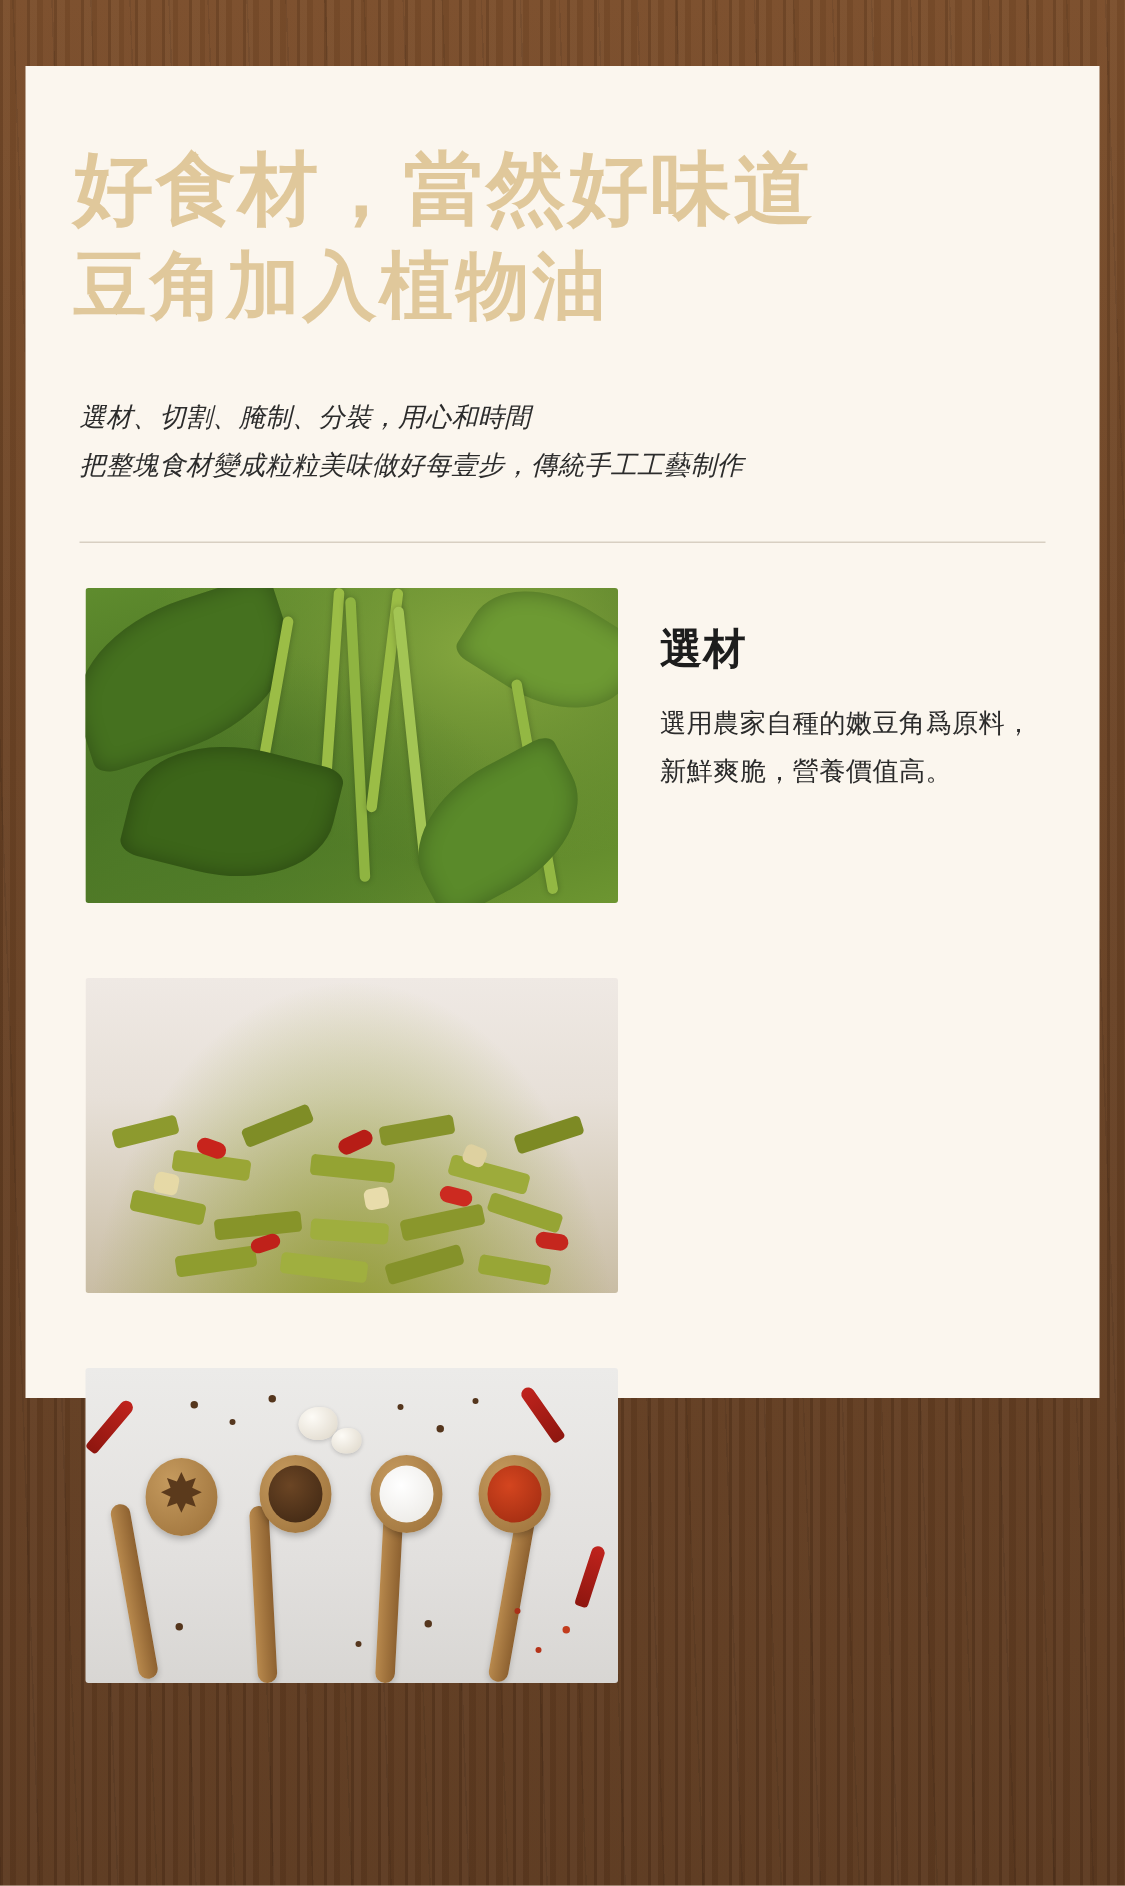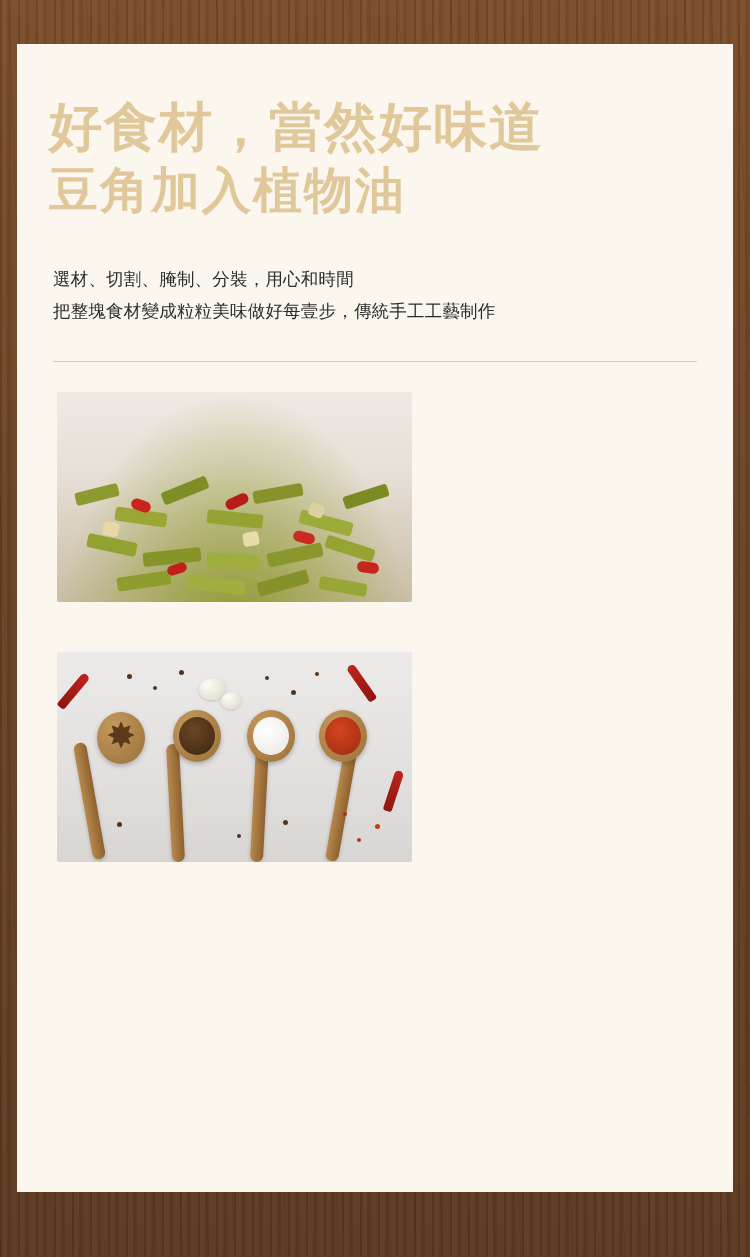--- a/index.html
+++ b/index.html
@@ -36,21 +36,21 @@
         rgba(0,0,0,0.07) 0px, rgba(0,0,0,0.07) 1px,
         transparent 1px, transparent 26px);
   }
 
   
   .card {
     position: absolute;
     left: 17px;
     top: 44px;
     width: 716px;
-    height: 1148px;
+    height: 888px;
     background: #fbf6ee;
     z-index: 2;
   }
 
   
   .headline-block {
     padding: 46px 0 0 0;
   }
   .headline {
     font-family: "DejaVu Serif", "Liberation Serif", serif;
@@ -70,20 +70,21 @@
 
   .subtext {
     margin-top: 38px;
     padding-left: 36px;
     padding-right: 30px;
     font-family: "DejaVu Serif", "Liberation Serif", serif;
     color: #2c2c2c;
     font-size: 17.5px;
     line-height: 1.85;
     letter-spacing: 0.2px;
+    font-style: italic;
   }
 
   .divider {
     margin: 34px 36px 0 36px;
     border-top: 1px solid #d8cfc2;
   }
 
   
   .features {
     padding: 30px 0 0 0;
@@ -236,20 +237,38 @@
 
   <div class="subtext">
     <div>選材、切割、腌制、分裝，用心和時間</div>
     <div>把整塊食材變成粒粒美味做好每壹步，傳統手工工藝制作</div>
   </div>
 
   <div class="divider"></div>
 
   <div class="features">
 
+    <div class="feature">
+      <div class="thumb img-beans">
+        <div class="leaf l1"></div>
+        <div class="leaf l4"></div>
+        <div class="pod p5"></div>
+        <div class="pod p1"></div>
+        <div class="pod p2"></div>
+        <div class="pod p3"></div>
+        <div class="pod p4"></div>
+        <div class="pod p6"></div>
+        <div class="leaf l2"></div>
+        <div class="leaf l3"></div>
+      </div>
+      <div class="txt">
+        <h3>選材</h3>
+        <p>選用農家自種的嫩豆角爲原料，新鮮爽脆，營養價值高。</p>
+      </div>
+    </div>
 
     <div class="feature">
       <div class="thumb img-dish">
         <div class="piece" style="left:18px;top:96px;width:44px;height:13px;background:#8d9a2e;transform:rotate(-14deg);"></div>
         <div class="piece" style="left:58px;top:118px;width:52px;height:14px;background:#9aa636;transform:rotate(8deg);"></div>
         <div class="piece" style="left:104px;top:92px;width:48px;height:13px;background:#7f8d26;transform:rotate(-22deg);"></div>
         <div class="piece" style="left:150px;top:120px;width:56px;height:14px;background:#94a333;transform:rotate(6deg);"></div>
         <div class="piece" style="left:196px;top:95px;width:50px;height:13px;background:#86932b;transform:rotate(-10deg);"></div>
         <div class="piece" style="left:242px;top:124px;width:54px;height:14px;background:#9dab3b;transform:rotate(15deg);"></div>
         <div class="piece" style="left:286px;top:98px;width:46px;height:13px;background:#7d8a24;transform:rotate(-18deg);"></div>

